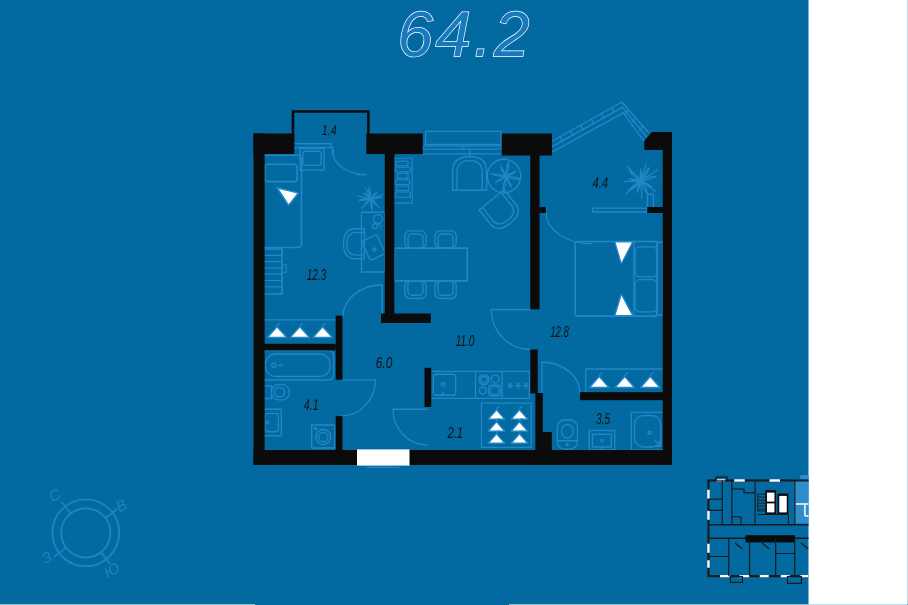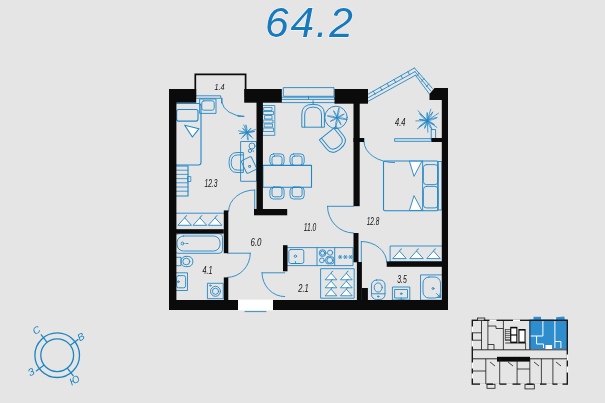--- a/index.html
+++ b/index.html
@@ -1,16 +1,16 @@
 <!DOCTYPE html>
 <html><head>
 <meta charset="utf-8">
 <style>
   html,body{margin:0;padding:0;background:#ffffff;}
-  .wrap{width:605px;height:403px;position:relative;overflow:hidden;background:#e5e5e5;}
+  .wrap{width:539px;height:403px;position:relative;overflow:hidden;background:#0369a1;}
   text{font-family:"Liberation Sans", sans-serif;}
 </style>
 </head>
 <body>
 <div class="wrap">
 <svg width="605" height="403" viewBox="0 0 605 403">
 
 <text x="309" y="37" text-anchor="middle" font-size="42.5" textLength="88" lengthAdjust="spacing" font-style="italic" fill="#1879bd" stroke="#ffffff" stroke-width="0.9" paint-order="stroke">64.2</text>
 
 <g id="furn" stroke="#2287c6" fill="none" stroke-width="1.1" stroke-linecap="round" stroke-linejoin="round">

